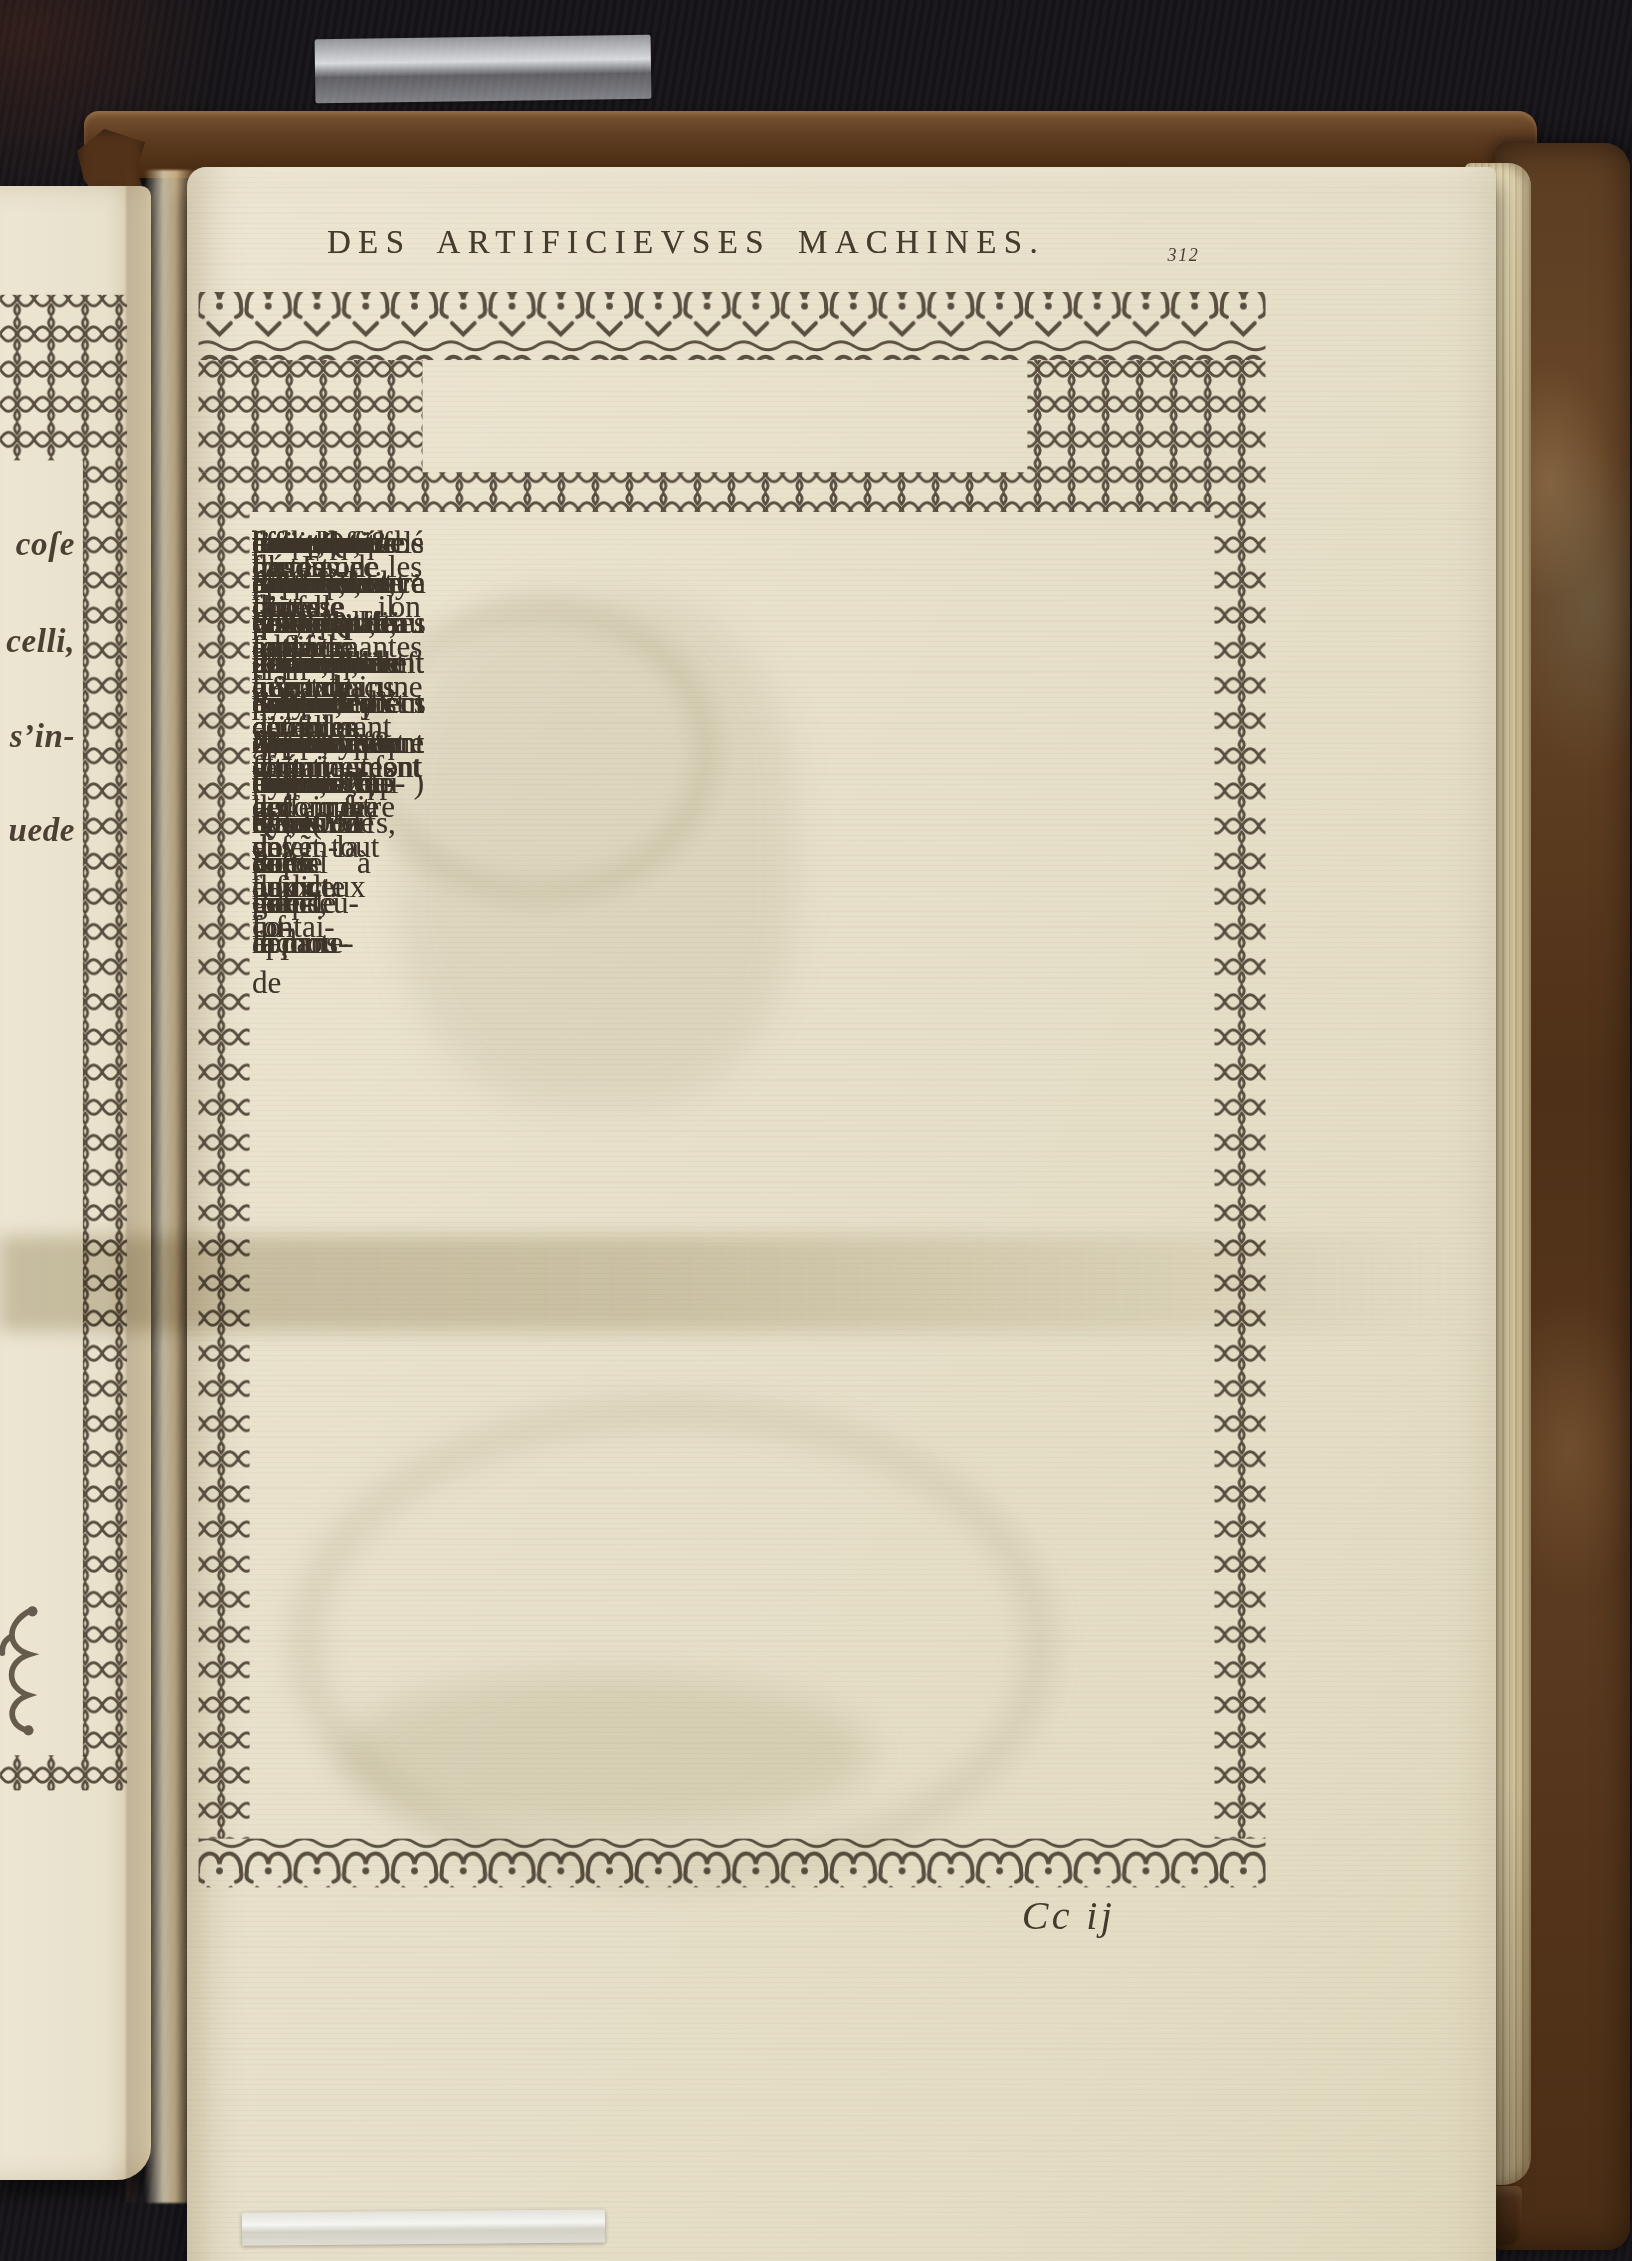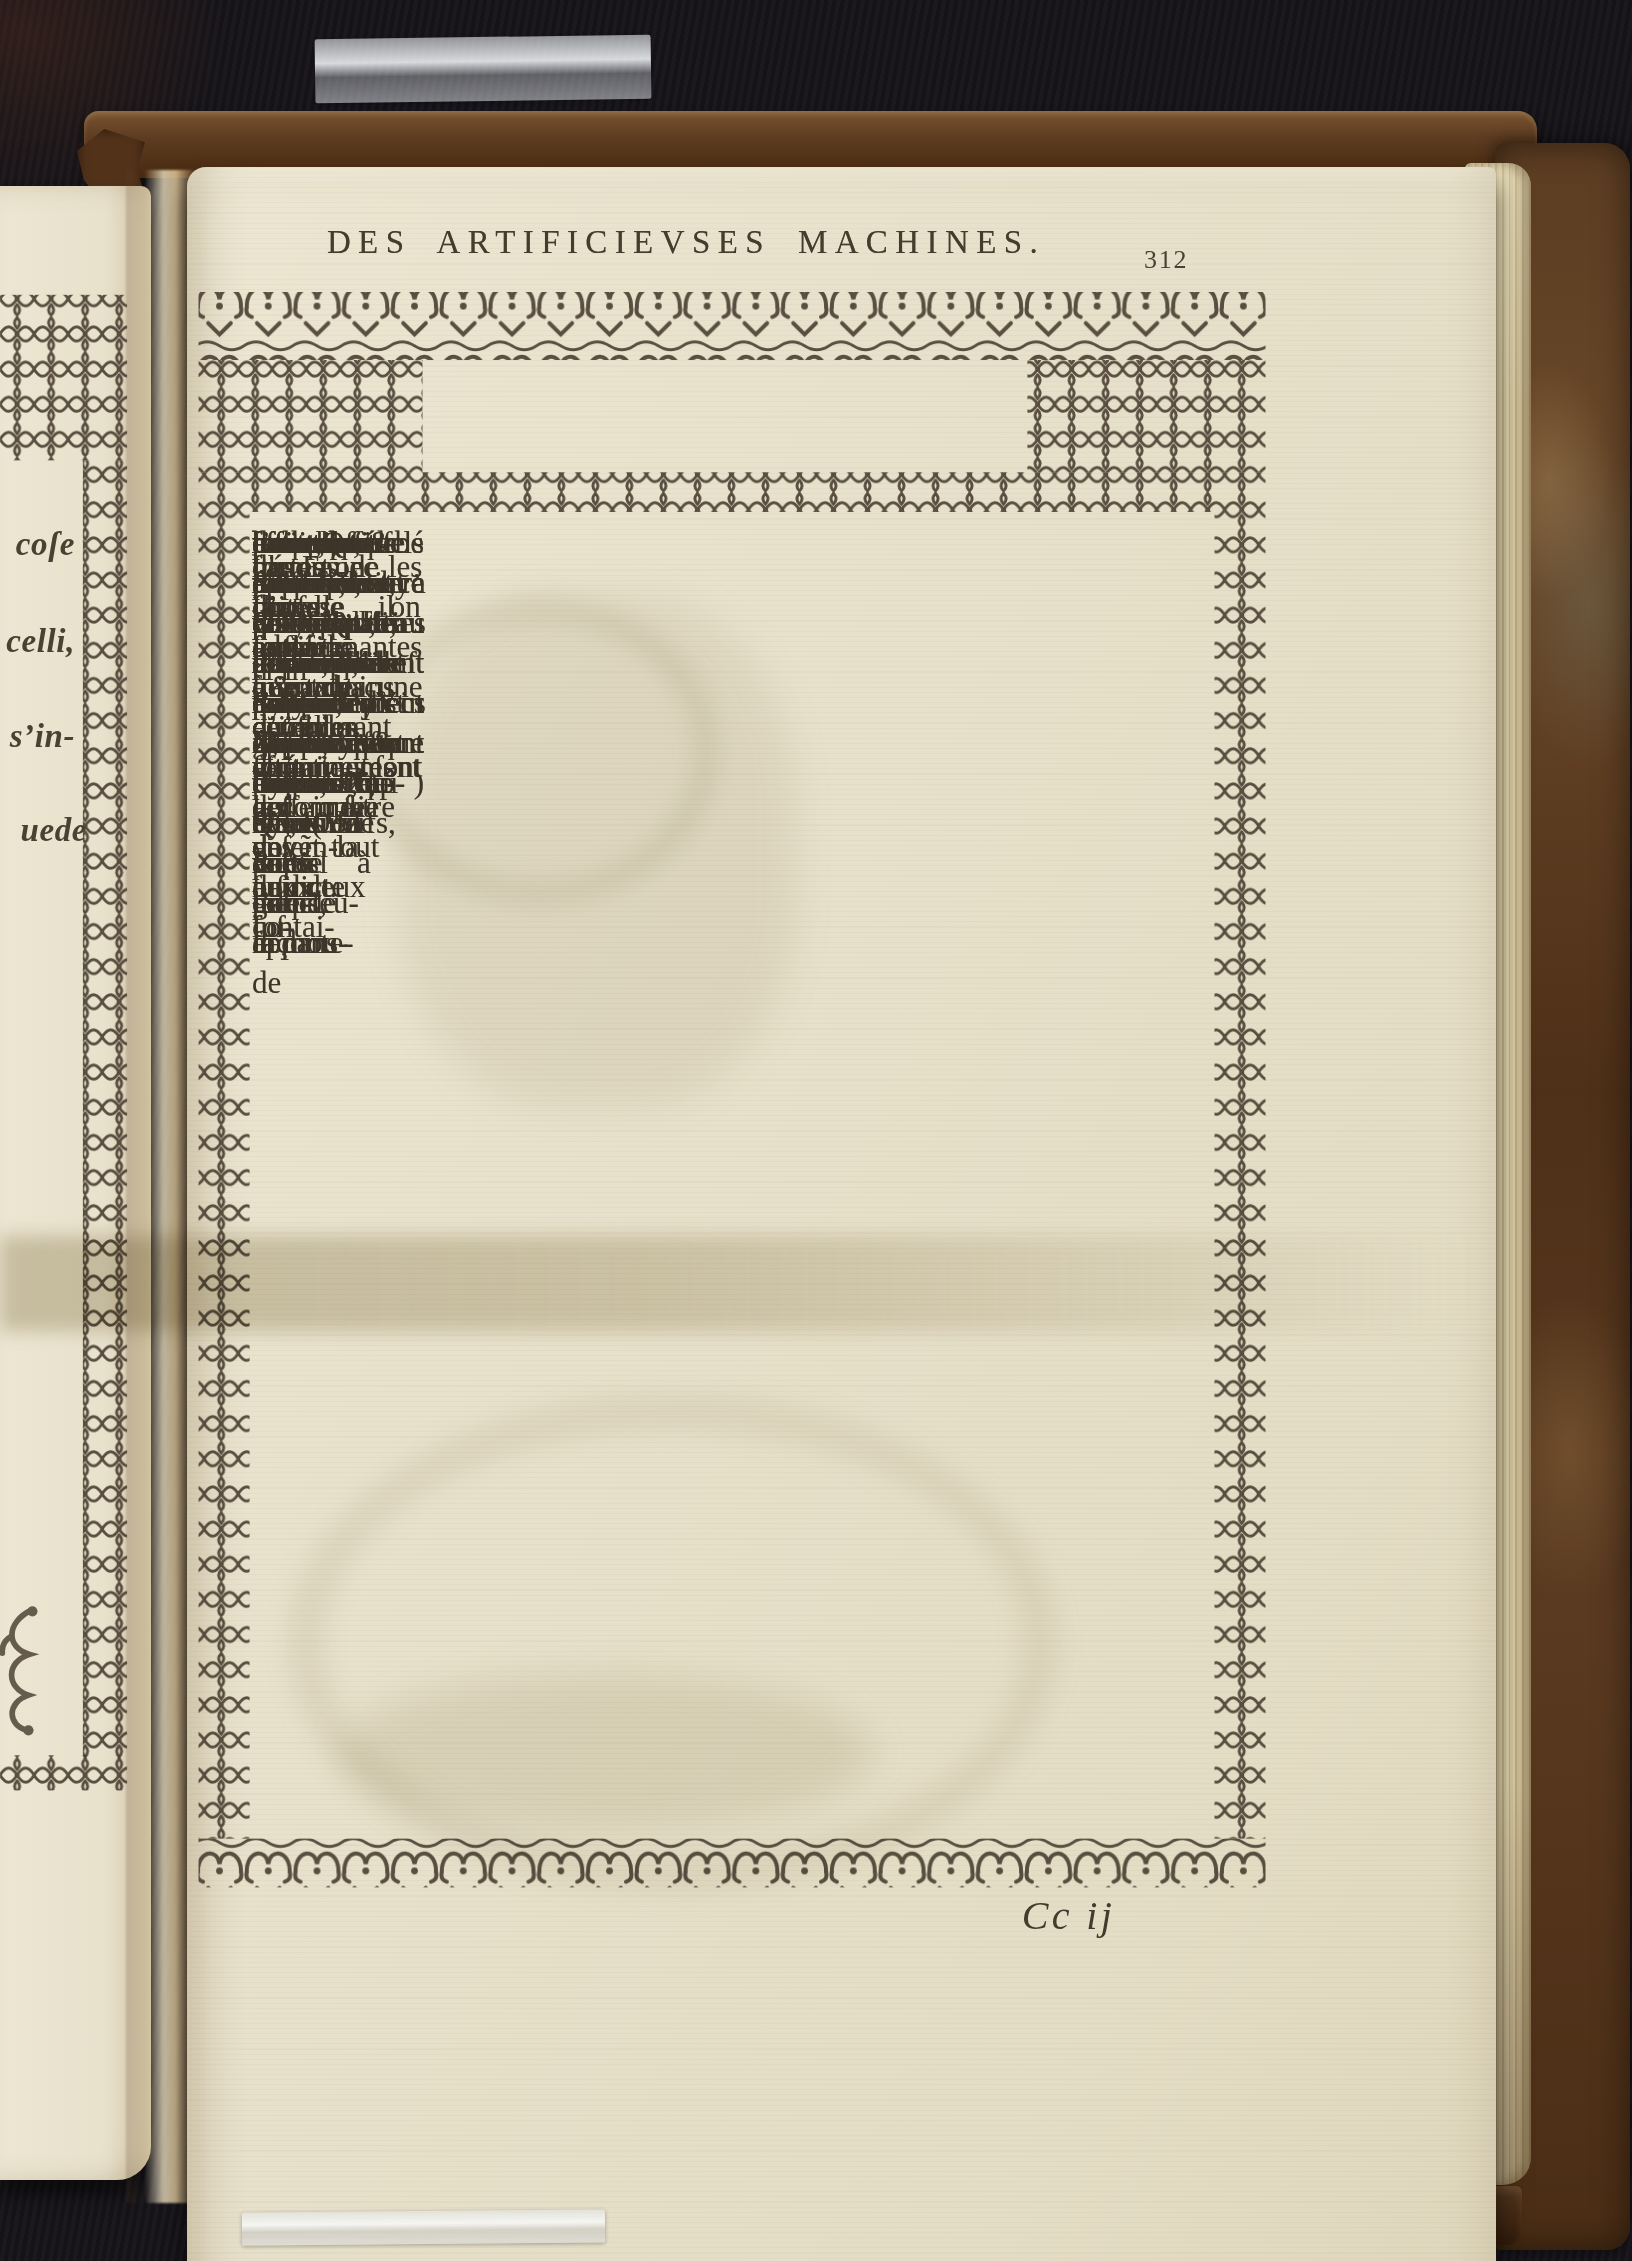--- a/index.html
+++ b/index.html
@@ -55,21 +55,21 @@
     border-radius:0 10.2px 34px 0;
     box-shadow:inset -20.4px 0 31px -6.8px rgba(122,92,50,.30), 0 14.7px 17px rgba(0,0,0,.5);
   }
   .fragment-line{
     position:absolute;left:0;width:75px;text-align:right;
     font-style:italic;font-size:33px;color:#4a4132;letter-spacing:0.6px;font-weight:bold;
   }
   .fragment-line:nth-child(1){top:340px;}
   .fragment-line:nth-child(2){top:437px;}
   .fragment-line:nth-child(3){top:532px;}
-  .fragment-line:nth-child(4){top:626px;padding-left:12px;}
+  .fragment-line:nth-child(4){top:626px;}
   
   .gutter{
     left:126px;top:170px;width:83px;height:2033px;
     background:linear-gradient(90deg,
       rgba(90,65,35,.22) 0%, rgba(235,220,185,.0) 22%,
       rgba(248,236,204,.75) 45%, rgba(224,198,152,.85) 60%,
       rgba(120,88,48,.30) 82%, rgba(120,88,48,0) 100%);
     filter:blur(1.1px);
   }
   
@@ -84,22 +84,22 @@
       inset -14.7px -34px 51px -17px rgba(110,88,45,.22),
       inset 0 14.7px 23px -10.2px rgba(255,252,238,.8),
       0 17px 23px rgba(0,0,0,.55);
   }
   .running-head{
     left:17px;top:57px;width:964px;text-align:center;
     font-size:33px;letter-spacing:7.4px;word-spacing:11.3px;color:#453c2e;
     text-shadow:0 0 0.6px rgba(69,60,46,.55);
   }
   .page-number{
-    left:957px;top:78px;width:79px;text-align:left;
-    font-size:26px;color:#4a4133;letter-spacing:1.7px;
+    left:957px;top:78px;width:79px;text-align:center;
+    font-size:18px;color:#4a4133;font-style:italic;letter-spacing:1.7px;
   }
   .chapter-heading{
     left:238px;top:187px;width:601px;text-align:center;
     font-size:36px;letter-spacing:6.2px;word-spacing:9px;color:#474033;
     text-shadow:0 0 0.6px rgba(71,64,51,.5);
   }
   .textblock{left:65px;top:356px;width:946px;}
   .para{position:static;}
   .line{
     position:static;display:block;height:40px;line-height:40px;

